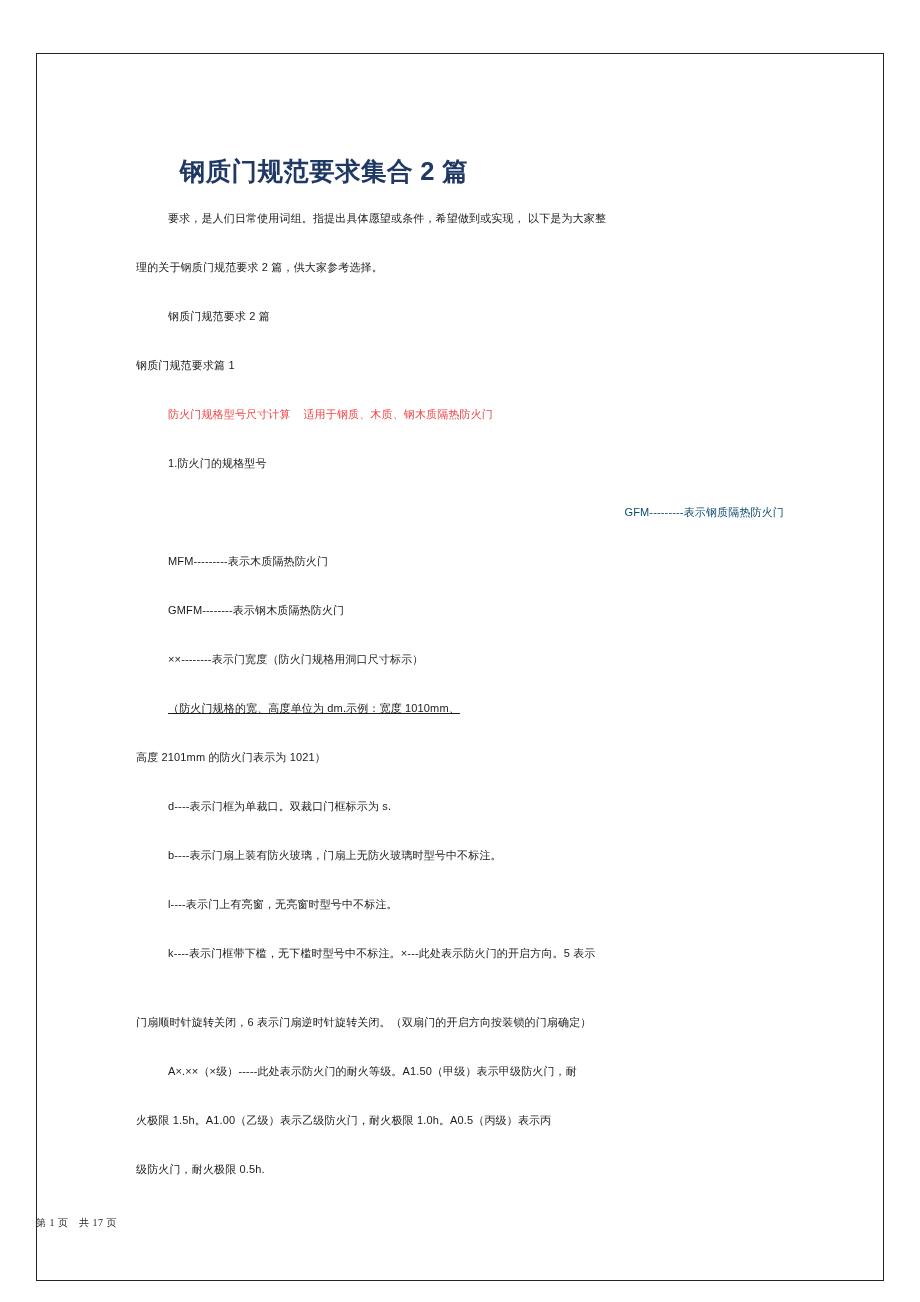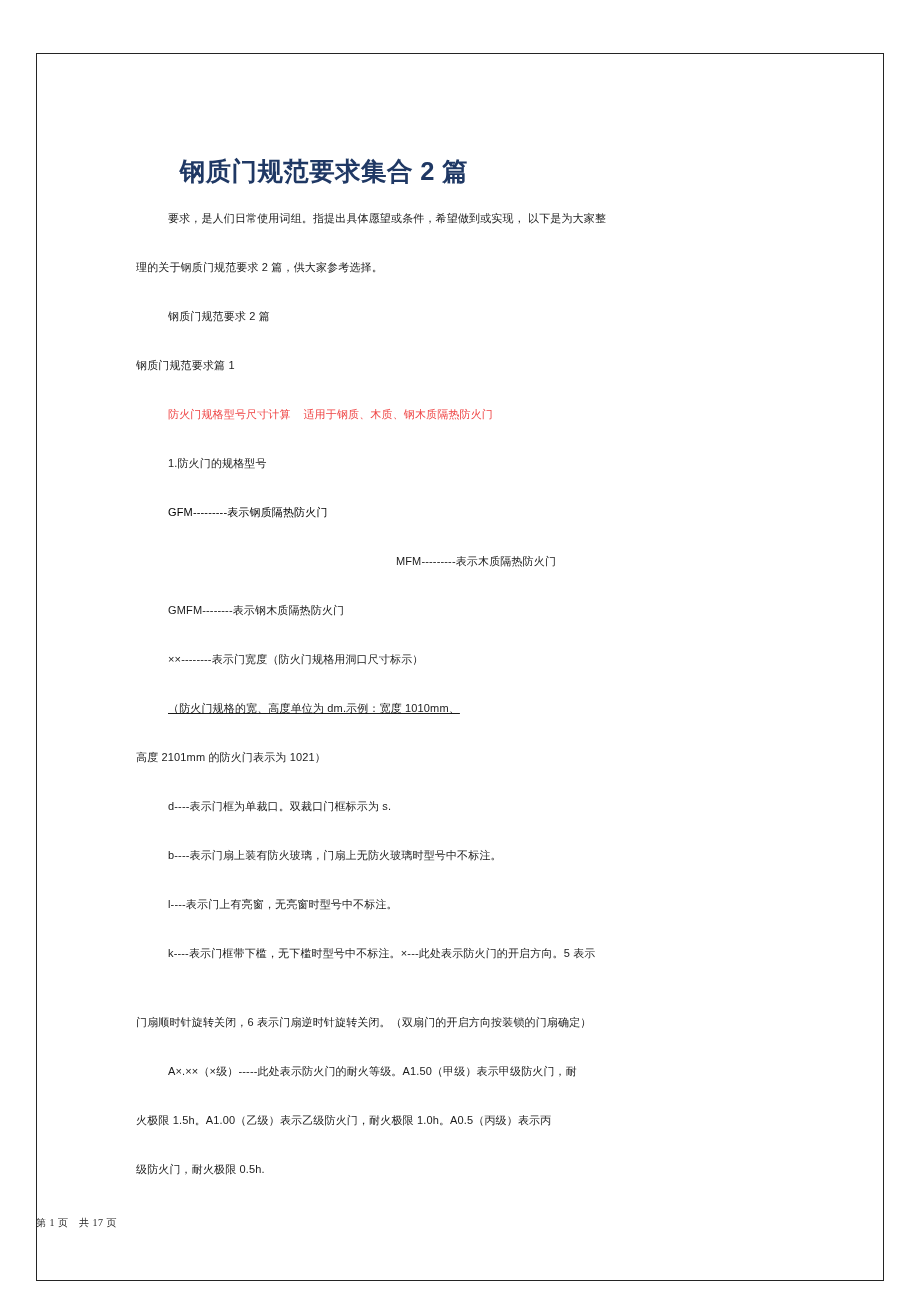--- a/index.html
+++ b/index.html
@@ -103,22 +103,22 @@
   <h1 class="doc-title" style="color: rgb(31, 56, 100);">钢质门规范要求集合 2 篇</h1>
 
   <div class="doc-body">
     <div class="lines" id="lines-host">
         <div class="ln indent" style="color: rgb(26, 26, 26);">要求，是人们日常使用词组。指提出具体愿望或条件，希望做到或实现， 以下是为大家整</div>
         <div class="ln wide" style="color: rgb(26, 26, 26);">理的关于钢质门规范要求 2 篇，供大家参考选择。</div>
         <div class="ln indent" style="color: rgb(26, 26, 26);">钢质门规范要求 2 篇</div>
         <div class="ln wide" style="color: rgb(26, 26, 26);">钢质门规范要求篇 1</div>
         <div class="ln indent" style="color: #ef4444;">防火门规格型号尺寸计算    适用于钢质、木质、钢木质隔热防火门</div>
         <div class="ln indent" style="color: rgb(26, 26, 26);">1.防火门的规格型号</div>
-        <div class="ln indent" style="color: #000000;">GFM---------表示钢质隔热防火门</div>
-        <div class="ln indent" style="color: rgb(26, 26, 26); text-align: center;">MFM---------表示木质隔热防火门</div>
+        <div class="ln indent" style="color: #0c4a6e; text-align: right;">GFM---------表示钢质隔热防火门</div>
+        <div class="ln indent" style="color: rgb(26, 26, 26);">MFM---------表示木质隔热防火门</div>
         <div class="ln indent" style="color: rgb(26, 26, 26);">GMFM--------表示钢木质隔热防火门</div>
         <div class="ln indent" style="color: rgb(26, 26, 26);">××--------表示门宽度（防火门规格用洞口尺寸标示）</div>
         <div class="ln indent" style="color: rgb(26, 26, 26); text-decoration: underline;">（防火门规格的宽、高度单位为 dm.示例：宽度 1010mm、</div>
         <div class="ln wide" style="color: rgb(26, 26, 26);">高度 2101mm 的防火门表示为 1021）</div>
         <div class="ln indent" style="color: rgb(26, 26, 26);">d----表示门框为单裁口。双裁口门框标示为 s.</div>
         <div class="ln indent" style="color: rgb(26, 26, 26);">b----表示门扇上装有防火玻璃，门扇上无防火玻璃时型号中不标注。</div>
         <div class="ln indent" style="color: rgb(26, 26, 26);">l----表示门上有亮窗，无亮窗时型号中不标注。</div>
         <div class="ln indent" style="color: rgb(26, 26, 26);">k----表示门框带下槛，无下槛时型号中不标注。×---此处表示防火门的开启方向。5 表示</div>
         <div class="ln wide" style="color: rgb(26, 26, 26); margin-top: 20px;">门扇顺时针旋转关闭，6 表示门扇逆时针旋转关闭。（双扇门的开启方向按装锁的门扇确定）</div>
         <div class="ln indent" style="color: rgb(26, 26, 26);">A×.××（×级）-----此处表示防火门的耐火等级。A1.50（甲级）表示甲级防火门，耐</div>

